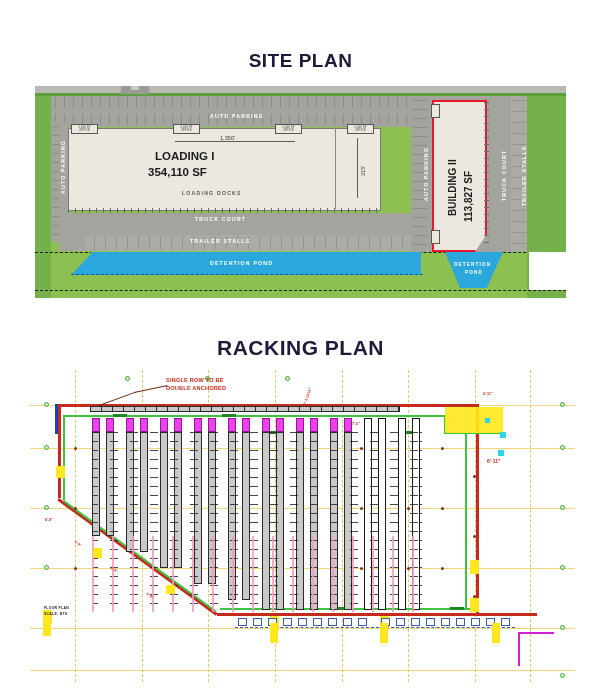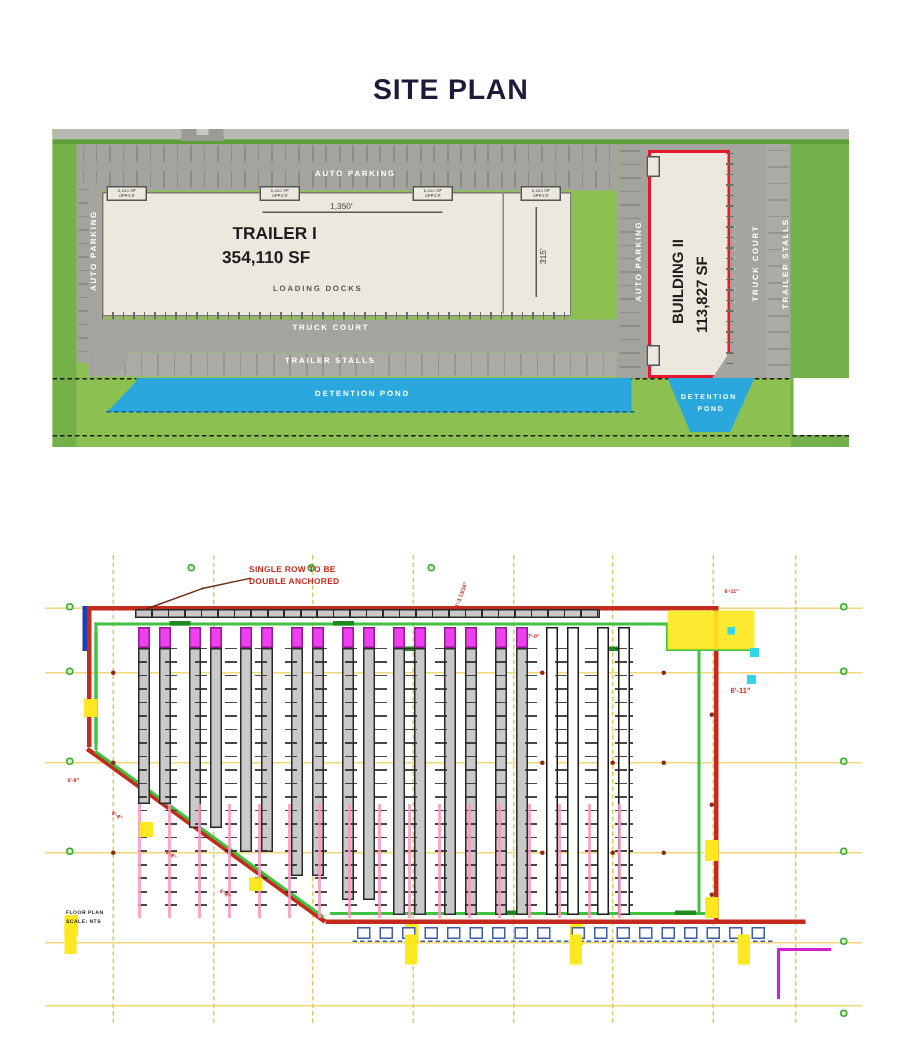--- a/index.html
+++ b/index.html
@@ -127,21 +127,21 @@
       <div>5,400 SF</div>
       <div>OFFICE</div>
     </div>
 
     <div style="position:absolute;left:140px;top:55px;width:120px;height:0;border-top:1px solid #5a5a52;"></div>
     <div class="dim" style="left:185px;top:49px;font-size:5.6px;">1,350'</div>
 
     <div style="position:absolute;left:322px;top:52px;width:0;height:60px;border-left:1px solid #5a5a52;"></div>
     <div class="dim vlbl" style="left:325px;top:90px;font-size:5.6px;">315'</div>
 
-    <div class="bldg-name" style="left:120px;top:64px;font-size:11.5px;">TRAILER I</div>
+    <div class="bldg-name" style="left:120px;top:64px;font-size:11.5px;">LOADING I</div>
     <div class="bldg-name" style="left:113px;top:80px;font-size:11.5px;">354,110 SF</div>
 
     <div class="lbl-dark" style="left:147px;top:104px;color:#5a5a52;">LOADING DOCKS</div>
 
     <div style="position:absolute;left:33px;top:122px;width:311px;height:5px;
       background:repeating-linear-gradient(to right,#6d6d66 0 1px,transparent 1px 7px);"></div>
 
     <div class="pavement" style="left:24px;top:127px;width:360px;height:22px;background:#a4a49e;"></div>
     <div class="lbl" style="left:160px;top:130px;">TRUCK COURT</div>
 
@@ -191,20 +191,21 @@
     <div style="position:absolute;left:410px;top:166px;width:58px;height:36px;background:#2aa8de;
       clip-path:polygon(0 0,100% 0,72% 100%,26% 100%);"></div>
     <div class="lbl" style="left:419px;top:176px;font-size:4.6px;">DETENTION</div>
     <div class="lbl" style="left:430px;top:184px;font-size:4.6px;">POND</div>
 
     <div class="dash-h" style="left:0;top:204px;width:531px;"></div>
     <div style="position:absolute;left:494px;top:166px;width:37px;height:38px;background:#ffffff;"></div>
 
   </div>
 
+  <div id="rack-title" class="section-title">RACKING PLAN</div>
 
   <div id="rack-plan">
 
     <div class="gridline-y" style="left:0;top:35px;width:545px;"></div>
     <div class="gridline-y" style="left:0;top:78px;width:545px;"></div>
     <div class="gridline-y" style="left:0;top:138px;width:545px;"></div>
     <div class="gridline-y" style="left:0;top:198px;width:545px;"></div>
     <div class="gridline-y" style="left:0;top:258px;width:545px;"></div>
     <div class="gridline-y" style="left:0;top:300px;width:545px;"></div>
 

